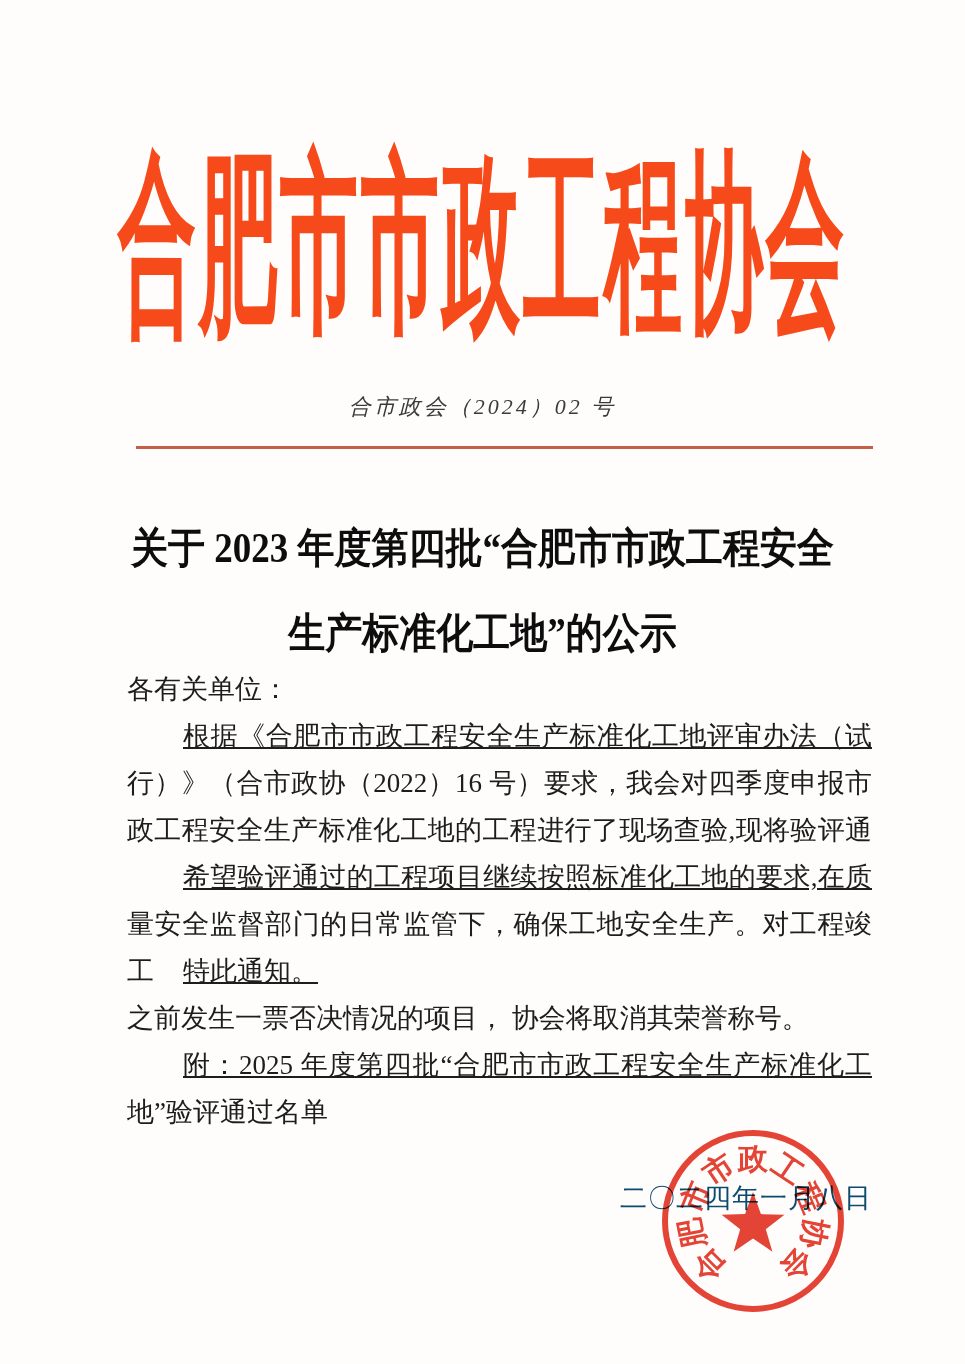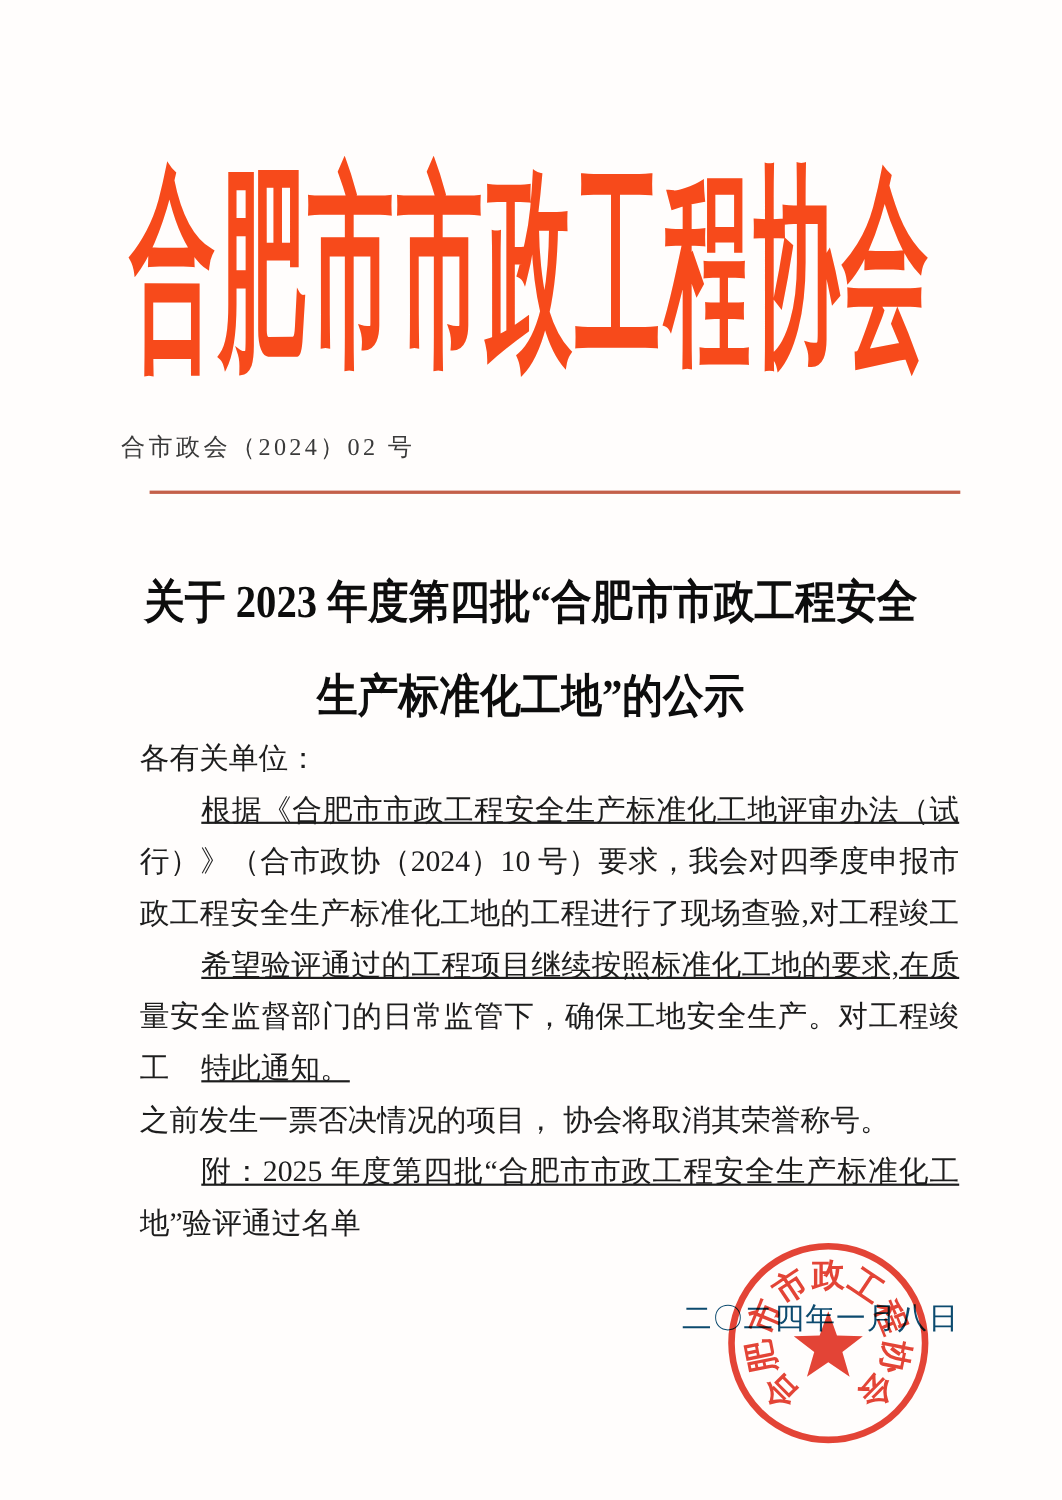--- a/index.html
+++ b/index.html
@@ -16,22 +16,22 @@
     position:absolute;top:148px;left:0;width:965px;
     text-align:center;
     font-size:78px;font-weight:700;line-height:1;
     letter-spacing:3px;
     transform:scaleY(2.5);
     transform-origin:50% 0;
     white-space:nowrap;
   }
   .doc-number{
     position:absolute;top:392px;left:110px;width:745px;
-    text-align:left;
-    font-size:22px;color:#3a3a3a;letter-spacing:3px;
+    text-align:center;
+    font-size:22px;color:#3a3a3a;letter-spacing:3px;font-style:italic;
   }
   .divider{
     position:absolute;top:446px;left:136px;width:737px;height:3px;
   }
   .title{
     position:absolute;top:506px;left:110px;width:745px;
     text-align:center;color:#0d0d0d;
     font-size:37px;font-weight:700;line-height:76px;
     transform:scaleY(1.12);transform-origin:50% 0;
   }
@@ -67,22 +67,22 @@
   <div class="divider" style="background: rgb(196, 96, 74);"></div>
 
   <div class="title">
     <div>关于 2023 年度第四批“合肥市市政工程安全</div>
     <div>生产标准化工地”的公示</div>
   </div>
 
   <div class="doc-body">
     <div class="bline">各有关单位：</div>
     <div class="bline indent fill">根据《合肥市市政工程安全生产标准化工地评审办法（试</div>
-    <div class="bline fill">行）》（合市政协（2024）10 号）要求，我会对四季度申报市</div>
-    <div class="bline fill">政工程安全生产标准化工地的工程进行了现场查验,对工程竣工</div>
+    <div class="bline fill">行）》（合市政协（2022）16 号）要求，我会对四季度申报市</div>
+    <div class="bline fill">政工程安全生产标准化工地的工程进行了现场查验,现将验评通</div>
     <div class="bline indent fill">希望验评通过的工程项目继续按照标准化工地的要求,在质</div>
     <div class="bline fill">量安全监督部门的日常监管下，确保工地安全生产。对工程竣工</div>
     <div class="bline indent">特此通知。</div>
     <div class="bline">之前发生一票否决情况的项目， 协会将取消其荣誉称号。</div>
     <div class="bline indent fill">附：2025 年度第四批“合肥市市政工程安全生产标准化工</div>
     <div class="bline">地”验评通过名单</div>
   </div>
 
   <div class="date-line">二〇二四年一月八日</div>
 

